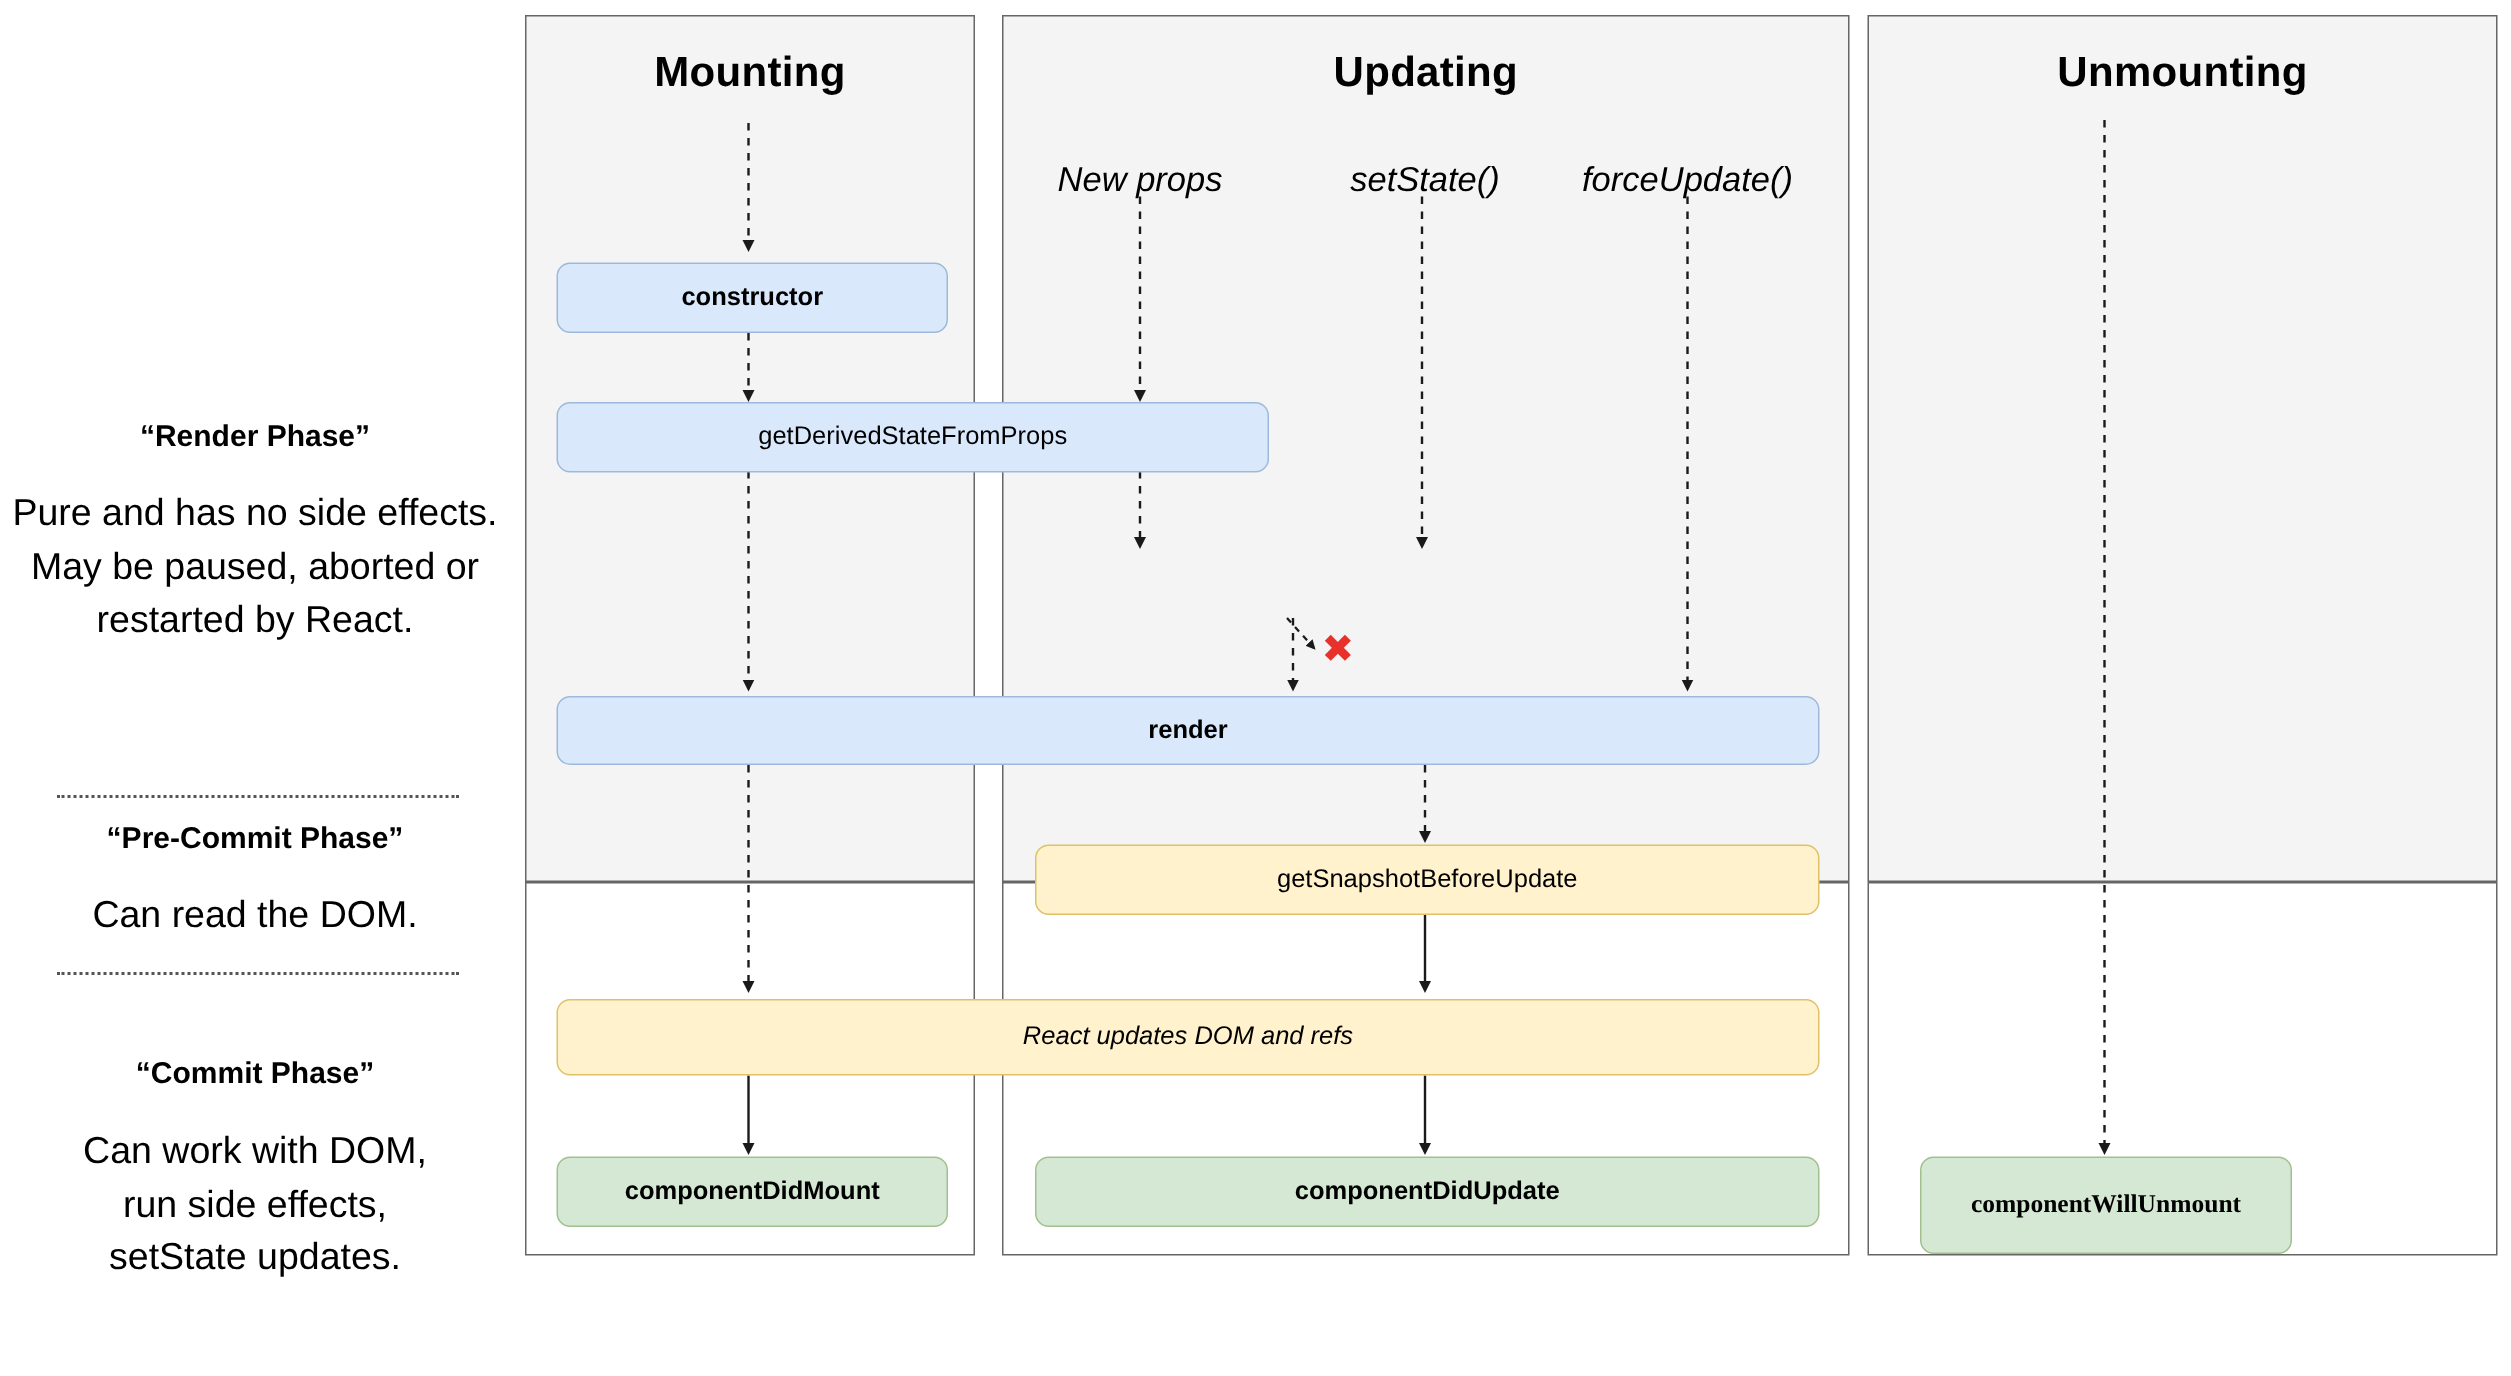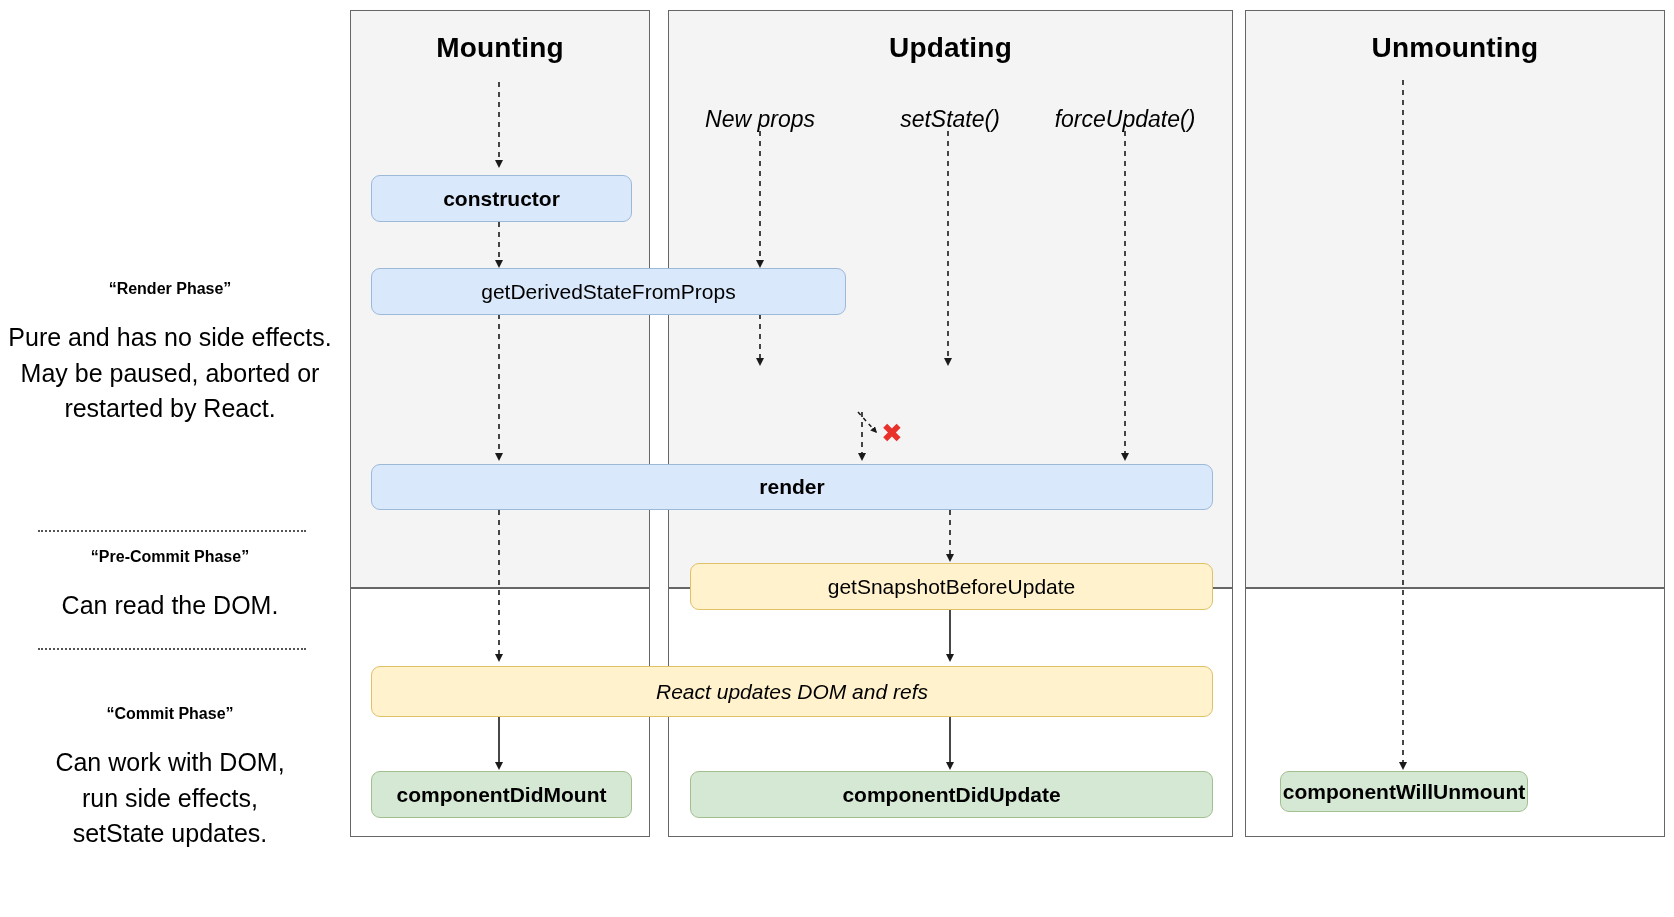--- a/index.html
+++ b/index.html
@@ -19,37 +19,37 @@
 
   .col-title{
     position:absolute;text-align:center;font-weight:bold;font-size:28px;
     letter-spacing:.2px;
   }
 
   
   .node{
     position:absolute;box-sizing:border-box;
     display:flex;align-items:center;justify-content:center;
-    border-radius:9px;font-size:21px;line-height:1.1;
+    border-radius:9px;font-size:17px;line-height:1.1;
   }
   .node.blue{background:#dae8fc;border:1.4px solid #9db9d9;}
   .node.yellow{background:#fff2cc;border:1.4px solid #e0c168;}
   .node.green{background:#d5e8d4;border:1.4px solid #a2c08f;}
   .node.bold{font-weight:bold;}
   .node.italic{font-style:italic;}
 
   
   .trigger{
     position:absolute;font-style:italic;font-size:23px;text-align:center;
     white-space:nowrap;
   }
 
   
   .phase{position:absolute;text-align:center;width:340px;left:0;}
-  .phase-title{font-weight:bold;font-size:16px;margin-bottom:22px;}
+  .phase-title{font-weight:bold;font-size:20px;margin-bottom:22px;}
   .phase-desc{font-size:25px;line-height:1.42;}
   .phase-rule{
     position:absolute;left:38px;width:268px;height:0;
     border-top:2px dotted #555;
   }
 
   .xmark{
     position:absolute;color:#e8312a;font-size:26px;font-weight:bold;
     line-height:1;font-family:"DejaVu Sans",sans-serif;
   }
@@ -127,21 +127,21 @@
   <div class="node blue bold" style="left:371px;top:464px;width:842px;height:46px;">render</div>
 
   <div class="node yellow" style="left:690px;top:563px;width:523px;height:47px;">getSnapshotBeforeUpdate</div>
 
   <div class="node yellow italic" style="left:371px;top:666px;width:842px;height:51px;">React updates DOM and refs</div>
 
   <div class="node green bold" style="left:371px;top:771px;width:261px;height:47px;">componentDidMount</div>
 
   <div class="node green bold" style="left:690px;top:771px;width:523px;height:47px;">componentDidUpdate</div>
 
-  <div class="node green bold" style="left:1280px;top:771px;width:248px;height:41px;">componentWillUnmount</div>
+  <div class="node green bold" style="left:1280px;top:771px;width:248px;height:65px;font-family:Liberation Serif, serif;">componentWillUnmount</div>
 
   <div class="phase" style="top:280px;">
     <div class="phase-title">“Render Phase”</div>
     <div class="phase-desc">Pure and has no side effects.</div>
     <div class="phase-desc">May be paused, aborted or</div>
     <div class="phase-desc">restarted by React.</div>
   </div>
 
   <div class="phase-rule" style="top:530px;"></div>
 

